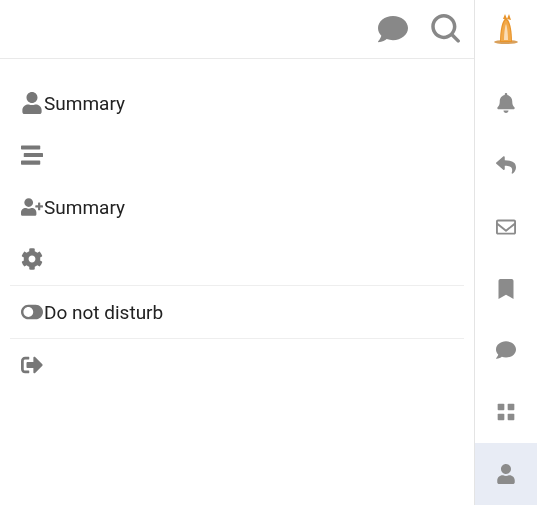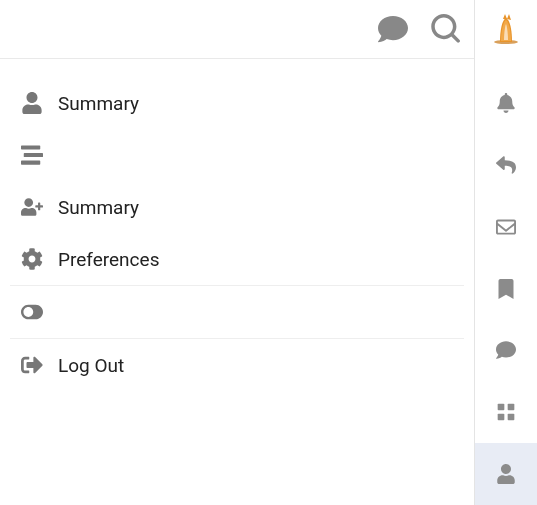--- a/index.html
+++ b/index.html
@@ -45,21 +45,20 @@
   .divider {
     height: 1px;
     background: #e9e9e9;
   }
   .menu {
     padding: 18px 10px 0 10px;
   }
   .menu-item {
     display: flex;
     align-items: center;
-    gap: 14px;
     padding: 14px 10px;
     cursor: pointer;
     font-size: 19px;
     color: #222;
     border-bottom: 0;
   }
   .menu-item.sep {
     border-top: 1px solid #eee;
   }
   .menu-item .micon {
@@ -156,38 +155,37 @@
         <span class="label">Summary</span>
       </div>
 
 
       <div class="menu-item">
         <span class="micon">
           <svg viewBox="0 0 512 512">
               <path d="M487.4 315.7l-42.6-24.6c4.3-23.2 4.3-47 0-70.2l42.6-24.6c4.9-2.8 7.1-8.6 5.5-14-11.1-35.6-30-67.8-54.7-94.6-3.8-4.1-10-5.1-14.8-2.3l-42.6 24.6c-17.9-15.4-38.5-27.3-60.8-35.1V25.8c0-5.6-3.9-10.5-9.4-11.7-36.7-8.2-74.3-7.8-109.2 0-5.5 1.2-9.4 6.1-9.4 11.7V75c-22.2 7.9-42.8 19.8-60.8 35.1L88.7 85.5c-4.9-2.8-11-1.9-14.8 2.3-24.7 26.7-43.6 58.9-54.7 94.6-1.7 5.4.6 11.2 5.5 14L67.3 221c-4.3 23.2-4.3 47 0 70.2l-42.6 24.6c-4.9 2.8-7.1 8.6-5.5 14 11.1 35.6 30 67.8 54.7 94.6 3.8 4.1 10 5.1 14.8 2.3l42.6-24.6c17.9 15.4 38.5 27.3 60.8 35.1v49.2c0 5.6 3.9 10.5 9.4 11.7 36.7 8.2 74.3 7.8 109.2 0 5.5-1.2 9.4-6.1 9.4-11.7v-49.2c22.2-7.9 42.8-19.8 60.8-35.1l42.6 24.6c4.9 2.8 11 1.9 14.8-2.3 24.7-26.7 43.6-58.9 54.7-94.6 1.5-5.5-.7-11.3-5.6-14.1zM256 336c-44.1 0-80-35.9-80-80s35.9-80 80-80 80 35.9 80 80-35.9 80-80 80z"></path>
             </svg>
         </span>
-        <span class="label">Preferences</span>
       </div>
 
       <div class="menu-item sep">
         <span class="micon">
           <svg viewBox="0 0 576 512">
               <path d="M384 64H192C86 64 0 150 0 256s86 192 192 192h192c106 0 192-86 192-192S490 64 384 64zM192 384c-70.7 0-128-57.3-128-128s57.3-128 128-128 128 57.3 128 128-57.3 128-128 128z"></path>
             </svg>
         </span>
+        <span class="label">Do not disturb</span>
       </div>
 
       <div class="menu-item sep">
         <span class="micon">
           <svg viewBox="0 0 512 512">
               <path d="M497 273L329 441c-15 15-41 4.5-41-17v-96H152c-13.3 0-24-10.7-24-24v-96c0-13.3 10.7-24 24-24h136V88c0-21.4 25.9-32 41-17l168 168c9.3 9.4 9.3 24.6 0 34zM192 436v-40c0-6.6-5.4-12-12-12H96c-17.7 0-32-14.3-32-32V160c0-17.7 14.3-32 32-32h84c6.6 0 12-5.4 12-12V76c0-6.6-5.4-12-12-12H96C42.9 64 0 106.9 0 160v192c0 53 43 96 96 96h84c6.6 0 12-5.4 12-12z"></path>
             </svg>
         </span>
-        <span class="label">Log Out</span>
       </div>
 
     </div>
   </div>
 
   <div class="sidebar">
     <div class="avatar">
       <svg viewBox="0 0 32 32" width="32" height="32">
         <ellipse cx="16" cy="30" rx="12" ry="2" fill="#d9a05b"></ellipse>
         <path d="M10 30 C10 18 12 8 16 6 C20 8 22 18 22 30 Z" fill="#e8942b"></path>

